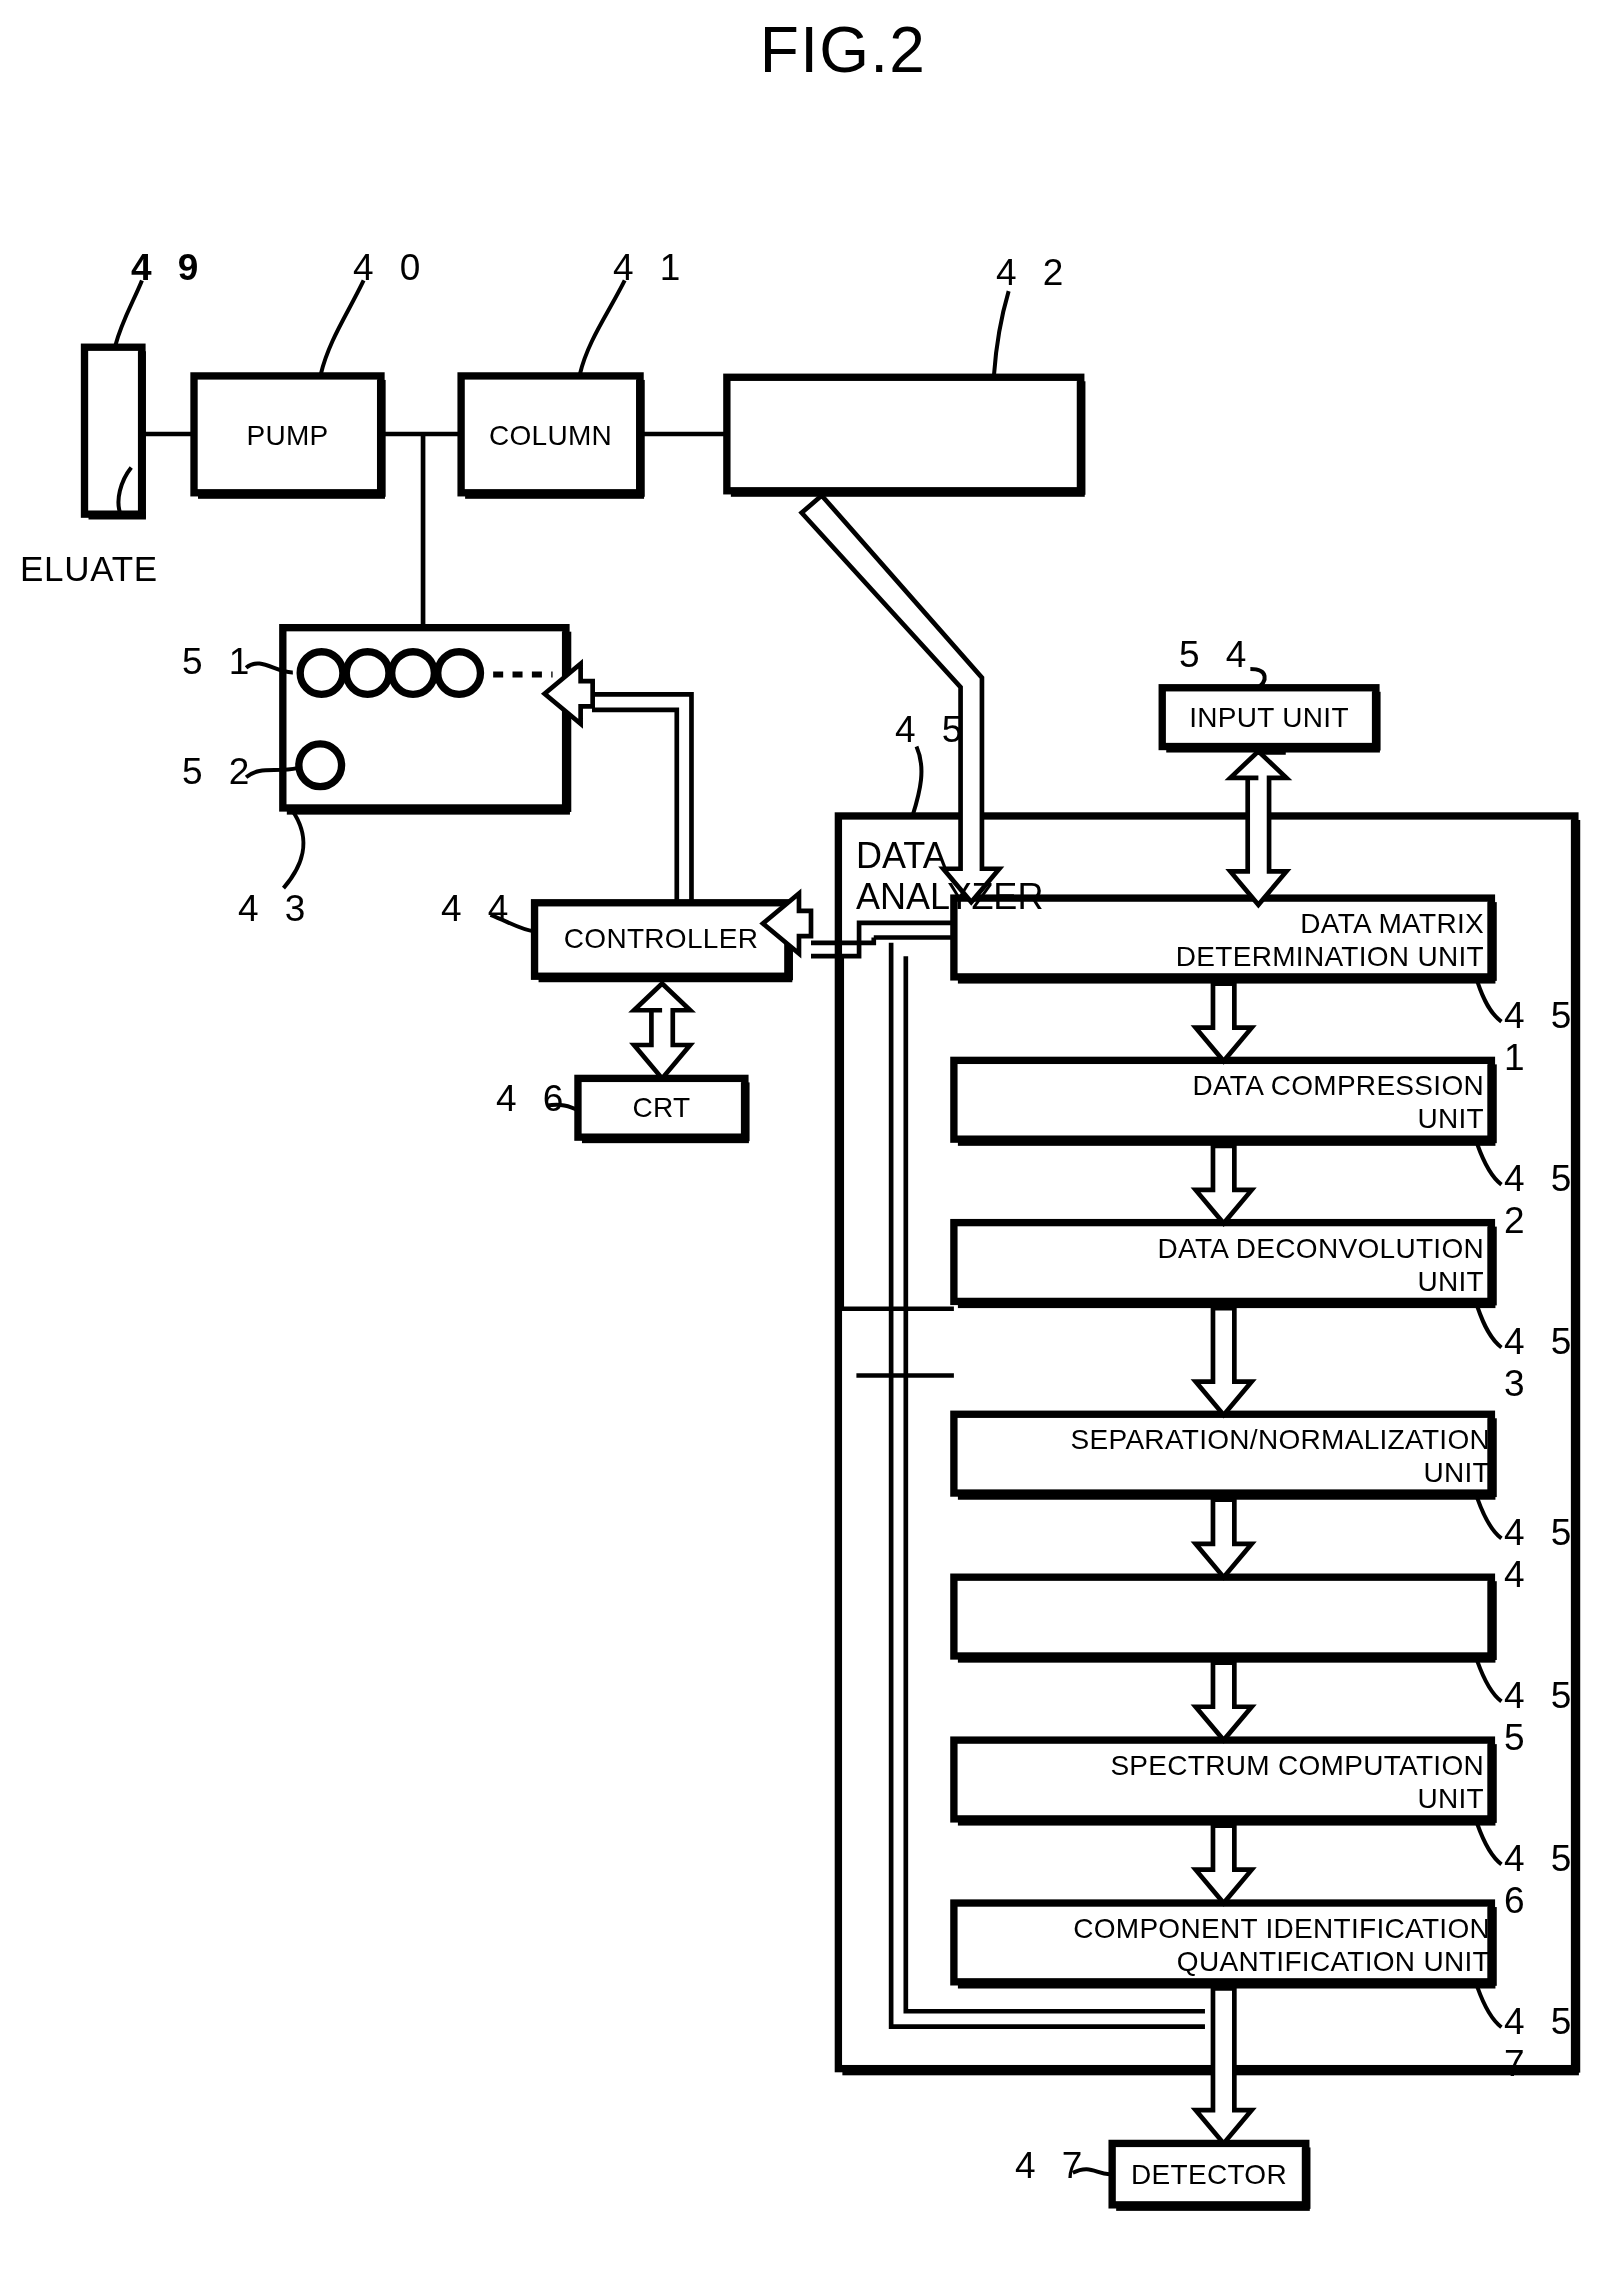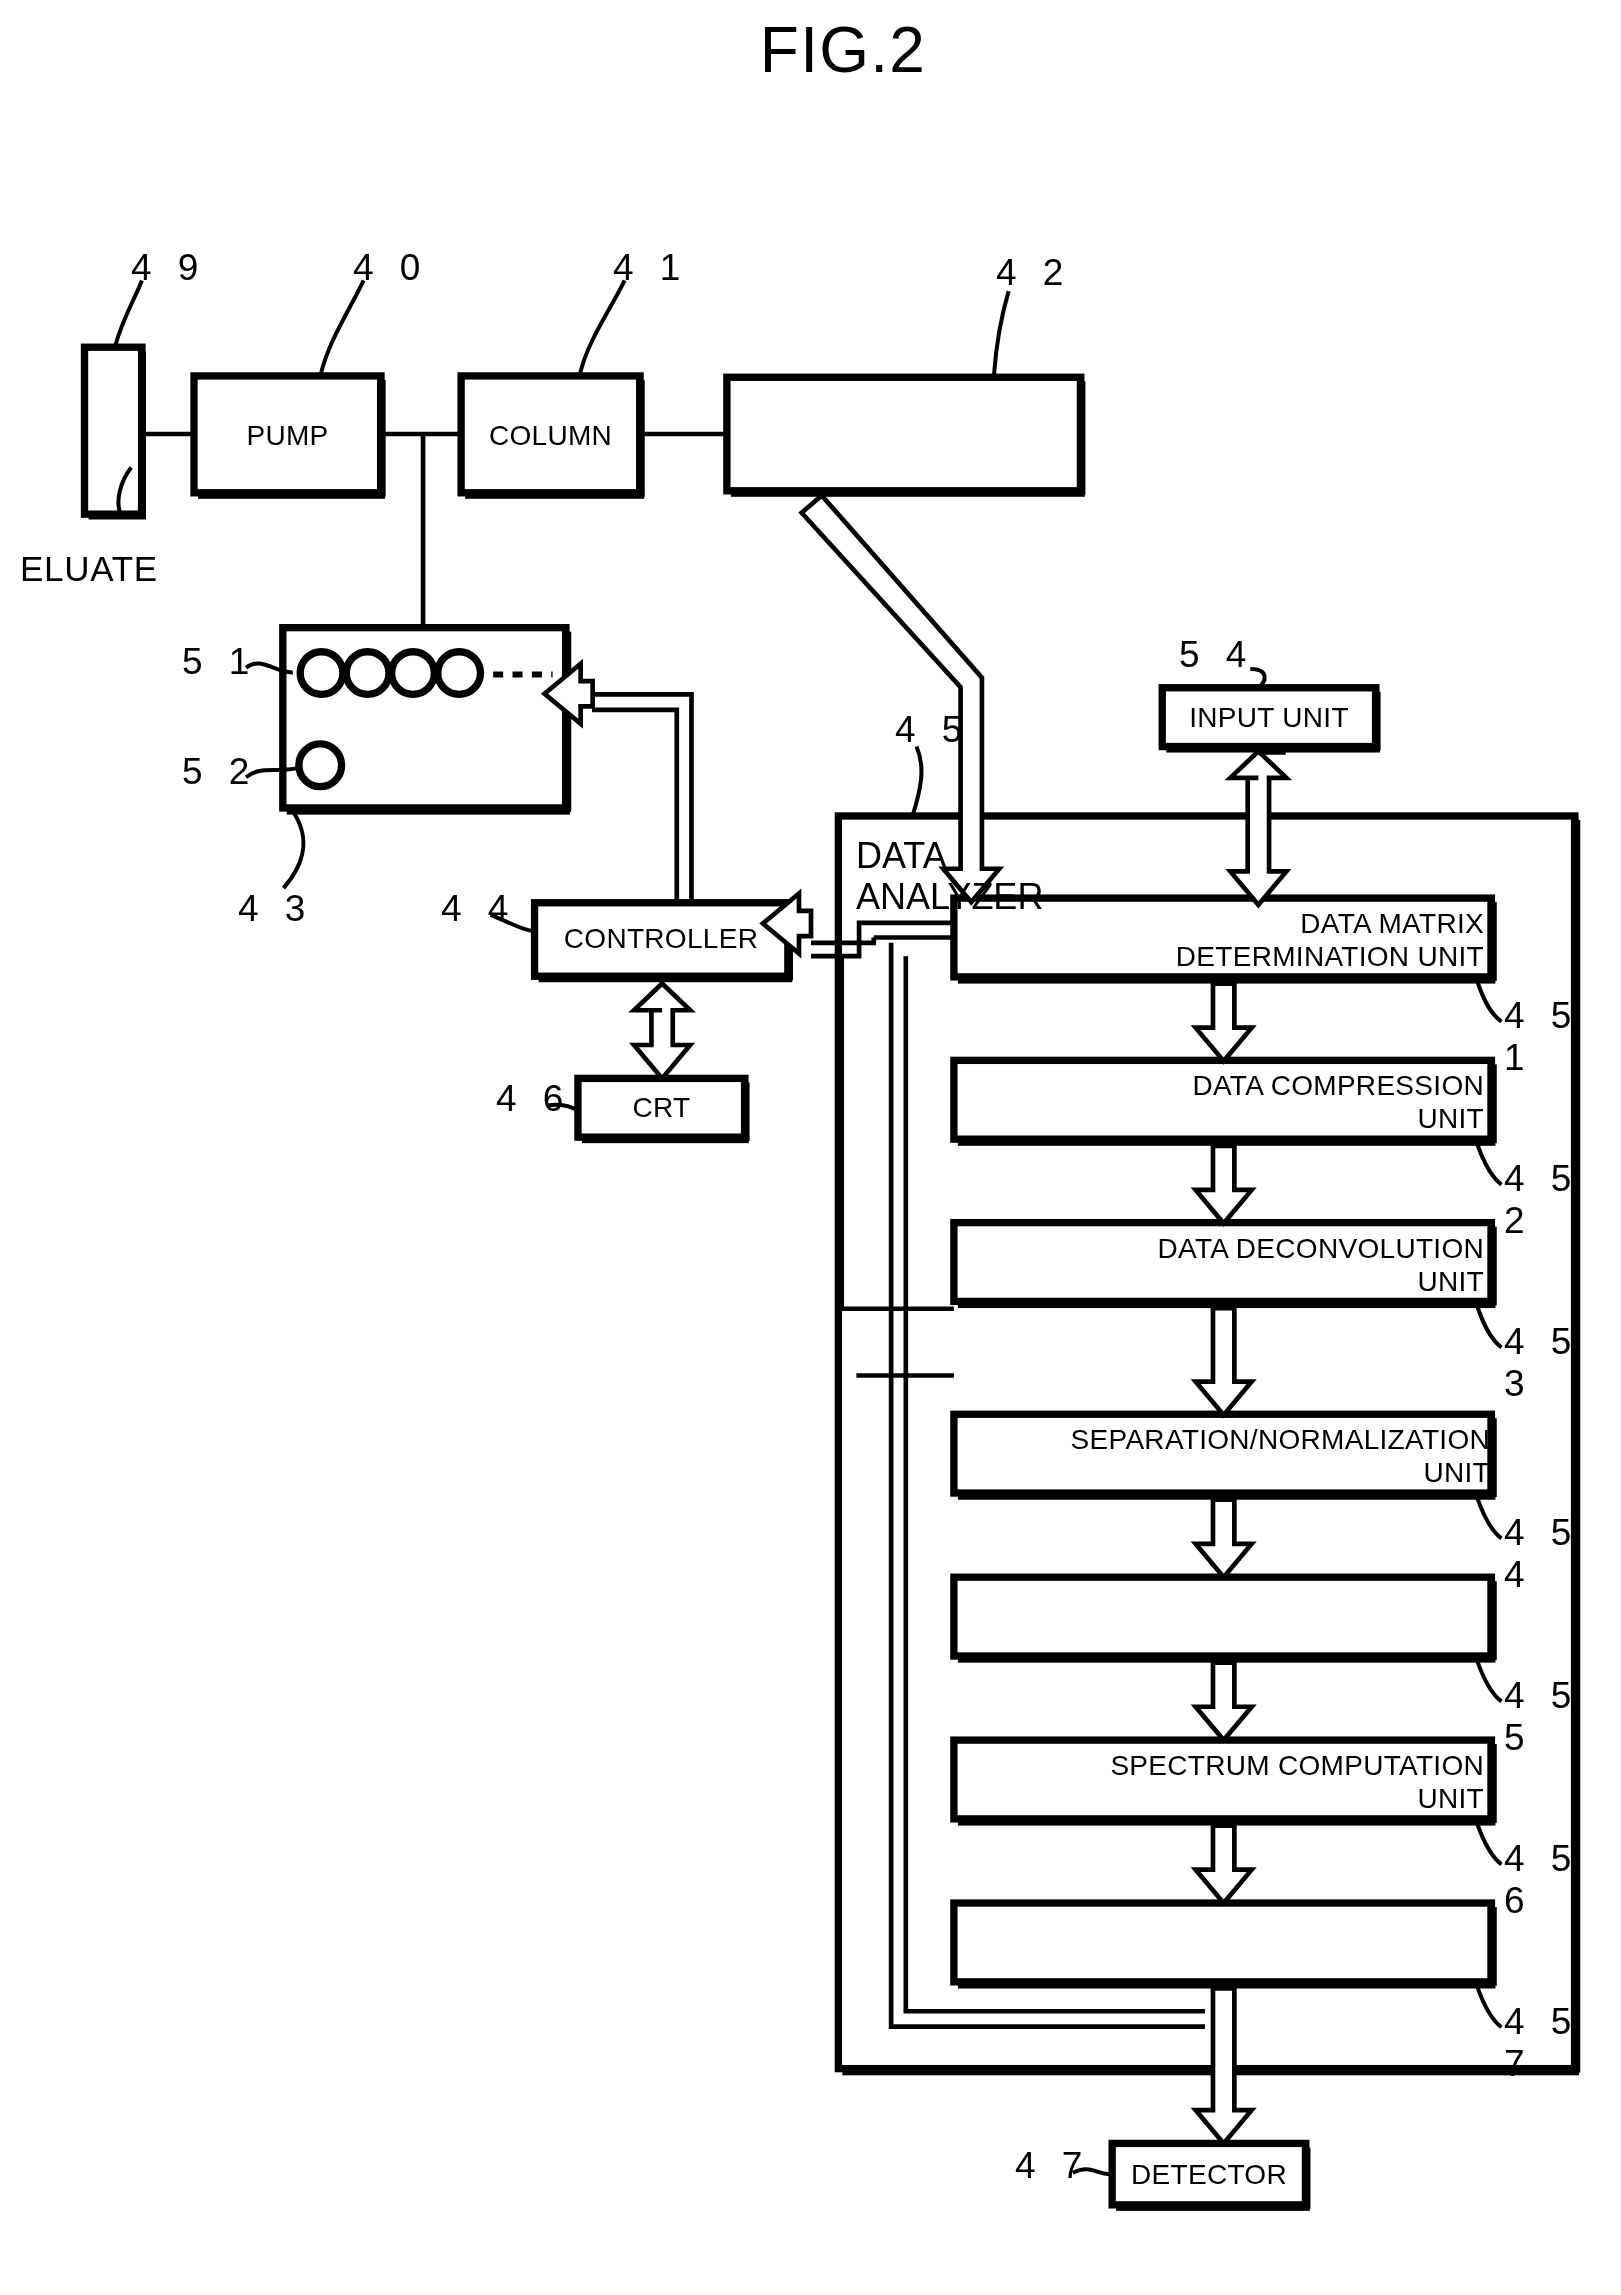--- a/index.html
+++ b/index.html
@@ -257,24 +257,26 @@
   <div class="blabel lft" style="left:976px;top:907px;width:508px;">DATA MATRIX
 DETERMINATION UNIT</div>
   <div class="blabel lft" style="left:976px;top:1069px;width:508px;">DATA COMPRESSION
 UNIT</div>
   <div class="blabel lft" style="left:976px;top:1232px;width:508px;">DATA DECONVOLUTION
 UNIT</div>
   <div class="blabel lft" style="left:976px;top:1423px;width:514px;">SEPARATION/NORMALIZATION
 UNIT</div>
   <div class="blabel lft" style="left:976px;top:1749px;width:508px;">SPECTRUM COMPUTATION
 UNIT</div>
+  <div class="blabel lft" style="left:976px;top:1912px;width:514px;">COMPONENT IDENTIFICATION
+QUANTIFICATION UNIT</div>
 
   <div class="cap" style="left:20px;top:549px;">ELUATE</div>
 
-  <div class="refnum" style="left:131px;top:247px;">4 9</div>
+  <div class="refnum" style="left:131px;top:247px;font-weight:bold;">4 9</div>
   <div class="refnum" style="left:353px;top:247px;">4 0</div>
   <div class="refnum" style="left:613px;top:247px;">4 1</div>
   <div class="refnum" style="left:996px;top:252px;">4 2</div>
 
   <div class="refnum" style="left:182px;top:641px;">5 1</div>
   <div class="refnum" style="left:182px;top:751px;">5 2</div>
   <div class="refnum" style="left:238px;top:888px;">4 3</div>
 
   <div class="refnum" style="left:441px;top:888px;">4 4</div>
   <div class="refnum" style="left:496px;top:1078px;">4 6</div>

